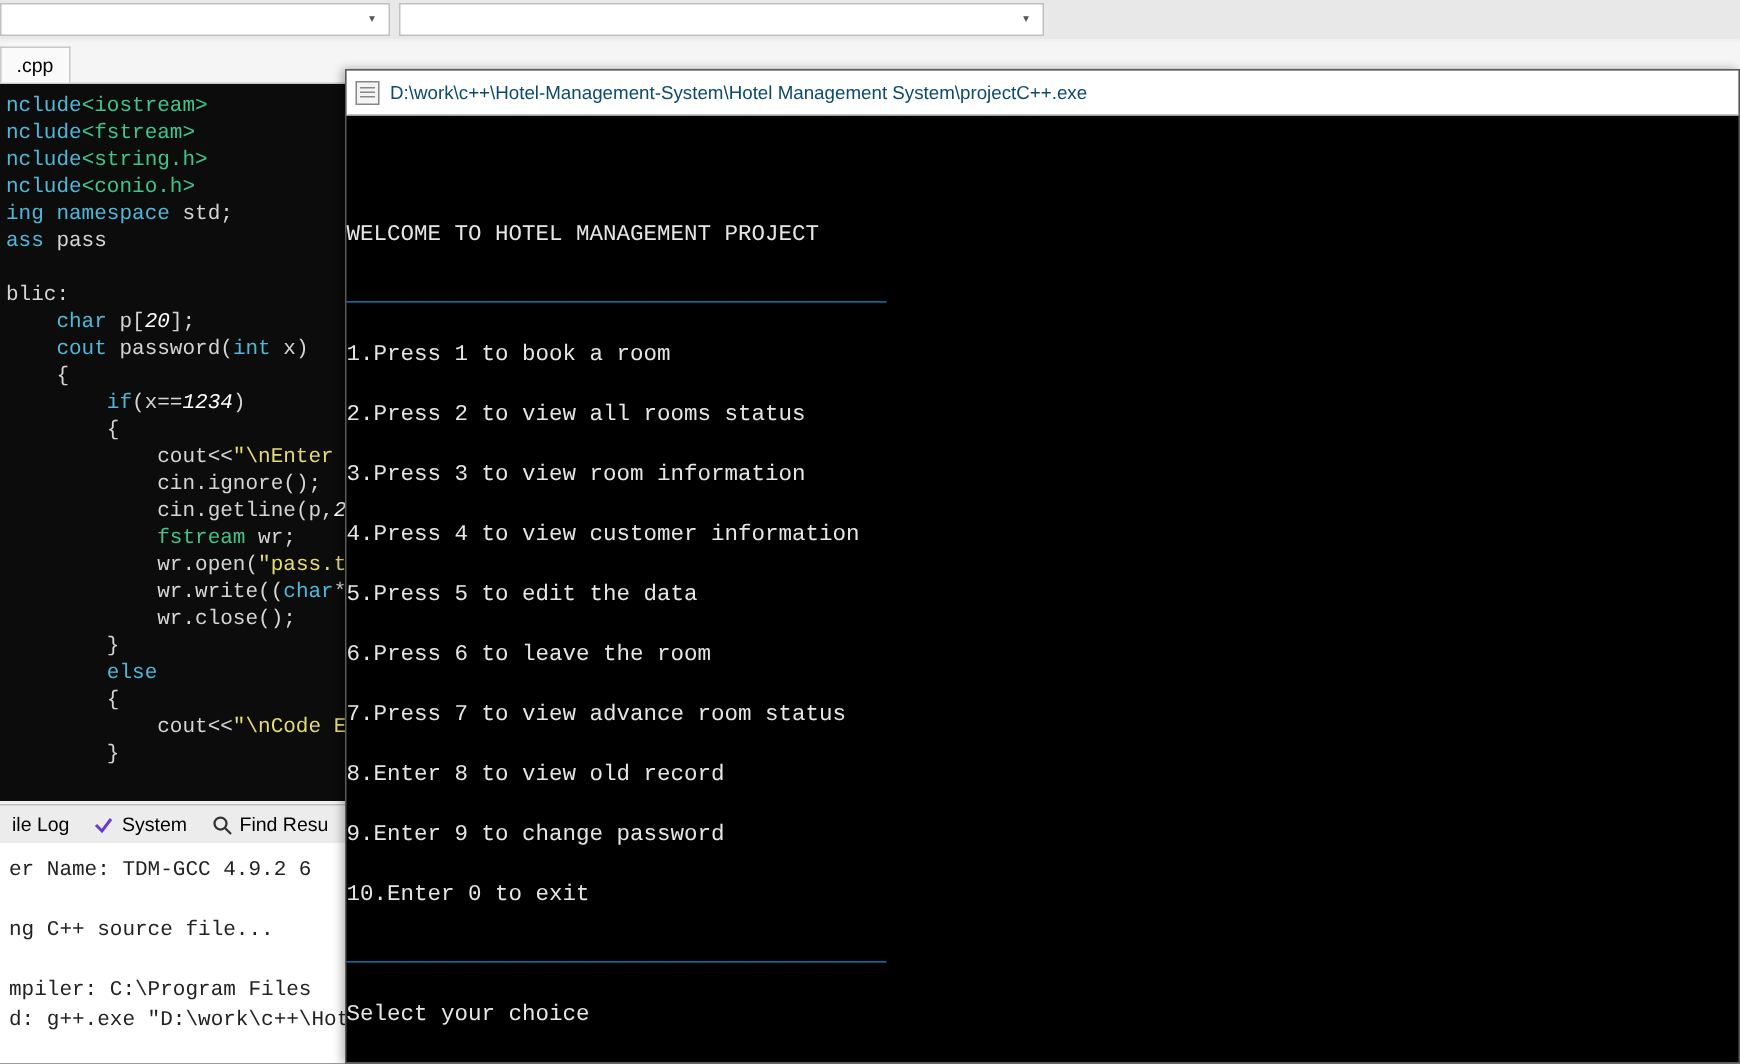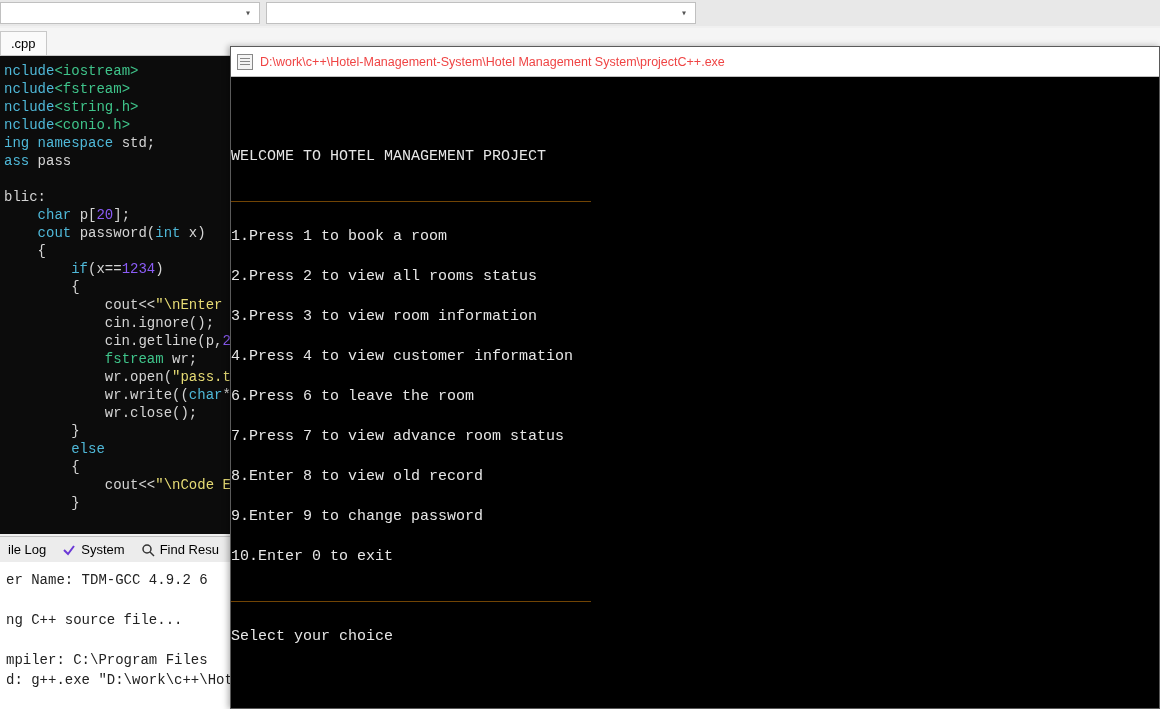--- a/index.html
+++ b/index.html
@@ -65,21 +65,21 @@
     background: #0c0c0c;
     color: #d4d4d4;
     font-size: 14px;
     line-height: 18px;
     padding: 6px 4px;
     white-space: pre;
     overflow: hidden;
   }
   .tok-kw   { color: #4fb8d8; }
   .tok-type { color: #3fc48a; }
-  .tok-num  { color: #8b5cf6; }
+  .tok-num  { color: #ffffff; font-style: italic; }
   .tok-str  { color: #e6db74; }
   .tok-punc { color: #d4d4d4; }
   .tok-op   { color: #d4d4d4; }
 
   .bottom-tabs {
     position: absolute;
     left: 0; right: 0;
     top: 536px;
     height: 26px;
     background: #ececec;
@@ -124,21 +124,21 @@
   }
   .console-titlebar {
     height: 30px;
     background: #fff;
     border-bottom: 1px solid #c0c0c0;
     display: flex;
     align-items: center;
     padding-left: 6px;
     font-family: "Segoe UI", Tahoma, sans-serif;
     font-size: 12.5px;
-    color: #ef4444;
+    color: #0c4a6e;
     gap: 7px;
   }
   .console-icon {
     width: 16px; height: 16px;
     border: 1px solid #888;
     background: #f4f4f4;
     position: relative;
   }
   .console-icon::after{
     content:"";
@@ -150,21 +150,21 @@
   .console-body {
     padding: 0;
     color: #e6e6e6;
     font-size: 15px;
     line-height: 20px;
     white-space: pre;
     font-family: Consolas, 'Courier New', monospace;
   }
   .console-body .indent { }
   .console-body .prompt { margin-left: 0px; }
-  .menu-sep { color:#a16207; letter-spacing:0; }
+  .menu-sep { color:#0ea5e9; letter-spacing:0; }
 </style>
 </head>
 <body>
 
 <div class="toolbar-row">
   <div class="combo" style="width:260px">
     <span></span>
     <span class="arrow">▾</span>
   </div>
   <div class="combo" style="width:430px">
@@ -242,20 +242,21 @@
     <span>D:\work\c++\Hotel-Management-System\Hotel Management System\projectC++.exe</span>
   </div>
   <div class="console-body">
 <div style="height:30px"></div>
 <div class="indent">WELCOME TO HOTEL MANAGEMENT PROJECT</div>
 <div class="indent menu-sep">________________________________________</div>
 <div class="indent">1.Press 1 to book a room</div>
 <div class="indent">2.Press 2 to view all rooms status</div>
 <div class="indent">3.Press 3 to view room information</div>
 <div class="indent">4.Press 4 to view customer information</div>
+<div class="indent">5.Press 5 to edit the data</div>
 <div class="indent">6.Press 6 to leave the room</div>
 <div class="indent">7.Press 7 to view advance room status</div>
 <div class="indent">8.Enter 8 to view old record</div>
 <div class="indent">9.Enter 9 to change password</div>
 <div class="indent">10.Enter 0 to exit</div>
 <div class="indent menu-sep">________________________________________</div>
 <div class="prompt"><span>Select your choice</span><span></span></div>
   </div>
 </div>
 

